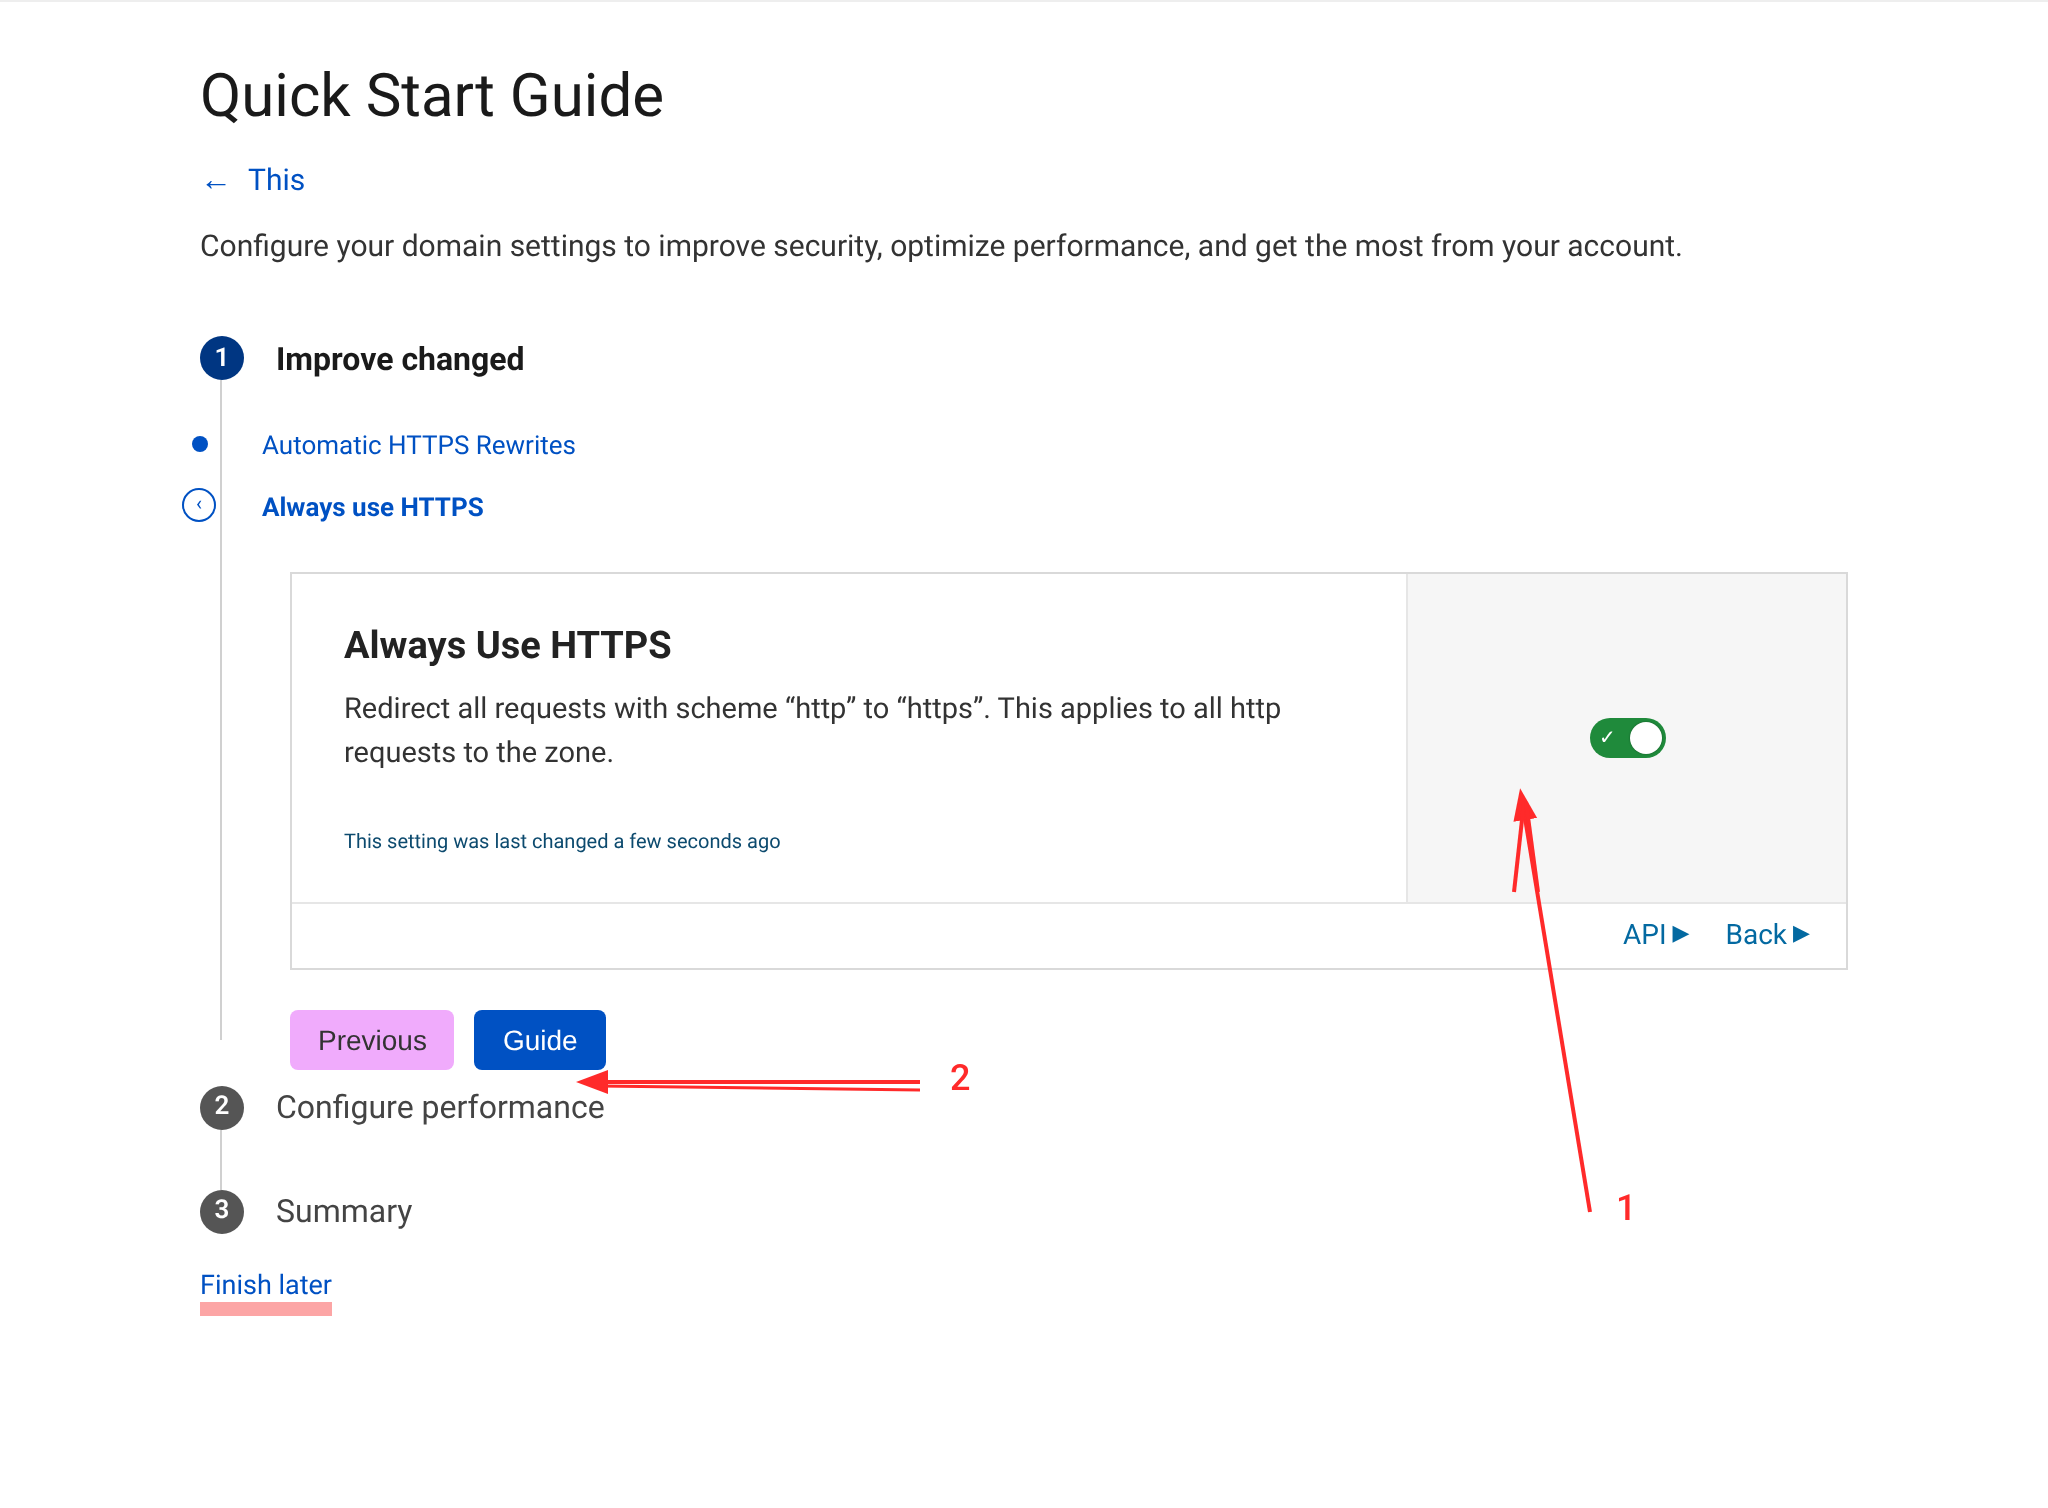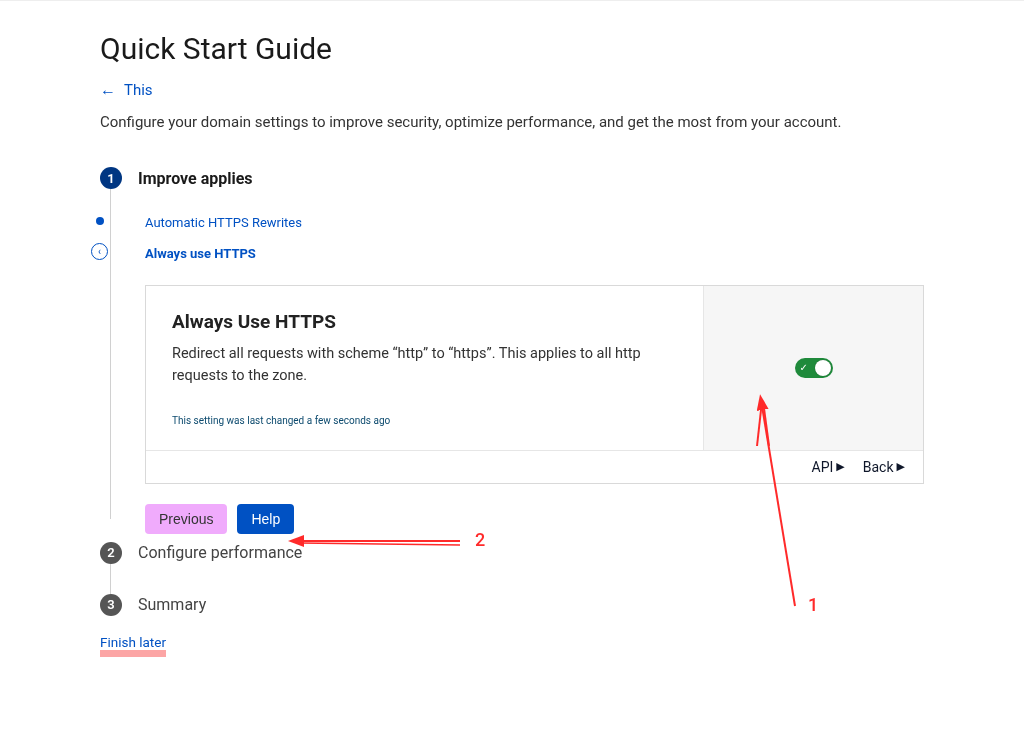--- a/index.html
+++ b/index.html
@@ -68,21 +68,21 @@
     width: 8px; height: 8px; background: #0051c3; border-radius: 50%;
     margin-left: 0;
   }
   .sub-arrow-circ {
     width: 17px; height: 17px; border: 1px solid #0051c3; border-radius: 50%;
     display: flex; align-items: center; justify-content: center;
     color: #0051c3; font-size: 10px; line-height: 1;
     margin-left: -5px; margin-top: 18px;
   }
   .sub-labels {
-    margin-left: 34px;
+    margin-left: 20px;
     margin-top: 26px;
   }
   .sub-link {
     color: #0051c3;
     font-size: 13px;
     display: block;
     text-decoration: none;
   }
   .sub-link.sel { font-weight: 700; margin-top: 16px; }
   .card-area { margin-left: 34px; margin-top: 24px; flex: 1; }
@@ -113,22 +113,22 @@
     width: 16px; height: 16px; background: #fff; border-radius: 50%;
     position: absolute; right: 2px; top: 2px;
     box-shadow: 0 0 1px rgba(0,0,0,.4);
   }
   .card-footer {
     border-top: 1px solid #e6e6e6;
     padding: 8px 18px;
     display: flex; justify-content: flex-end; gap: 18px;
   }
   .foot-link {
-    color: #0f172a; font-size: 14px; text-decoration: none;
-    display: inline-flex; align-items: center; gap: 3px;
+    color: #0369a1; font-size: 14px; text-decoration: none;
+    display: inline-flex; align-items: flex-start; gap: 3px;
   }
   .caret-r { font-size: 11px; }
   .btn-row { margin-top: 20px; display: flex; gap: 10px; }
   .btn {
     font-size: 14px; padding: 7px 14px; border-radius: 4px;
     border: none; cursor: pointer;
   }
   .btn-secondary { background: #f0abfc; color: #333; }
   .btn-primary { background: #0051c3; color: #fff; font-weight: 500; }
   .finish {
@@ -149,21 +149,21 @@
     <span class="back-arrow">←</span>
     <span>This</span>
   </a>
 
   <p class="intro">Configure your domain settings to improve security, optimize performance, and get the most from your account.</p>
 
   <div class="steps">
 
     <div class="step-row">
       <div class="step-num active">1</div>
-      <div class="step-title">Improve applies</div>
+      <div class="step-title">Improve changed</div>
     </div>
 
     <div class="step-content">
       <div class="vline tall"></div>
 
       <div class="substeps">
         <div class="sub-dot"></div>
         <div class="sub-arrow-circ">‹</div>
       </div>
 
@@ -195,21 +195,21 @@
               </a>
               <a href="#" class="foot-link">
                 <span>Back</span>
                 <span class="caret-r">▶</span>
               </a>
             </div>
           </div>
 
           <div class="btn-row">
             <button class="btn btn-secondary">Previous</button>
-            <button class="btn btn-primary">Help</button>
+            <button class="btn btn-primary">Guide</button>
           </div>
         </div>
       </div>
     </div>
 
     <div class="step-row" style="margin-top:8px;">
       <div class="step-num pending">2</div>
       <div class="step-title muted">Configure performance</div>
     </div>
     <div class="vline short"></div>

